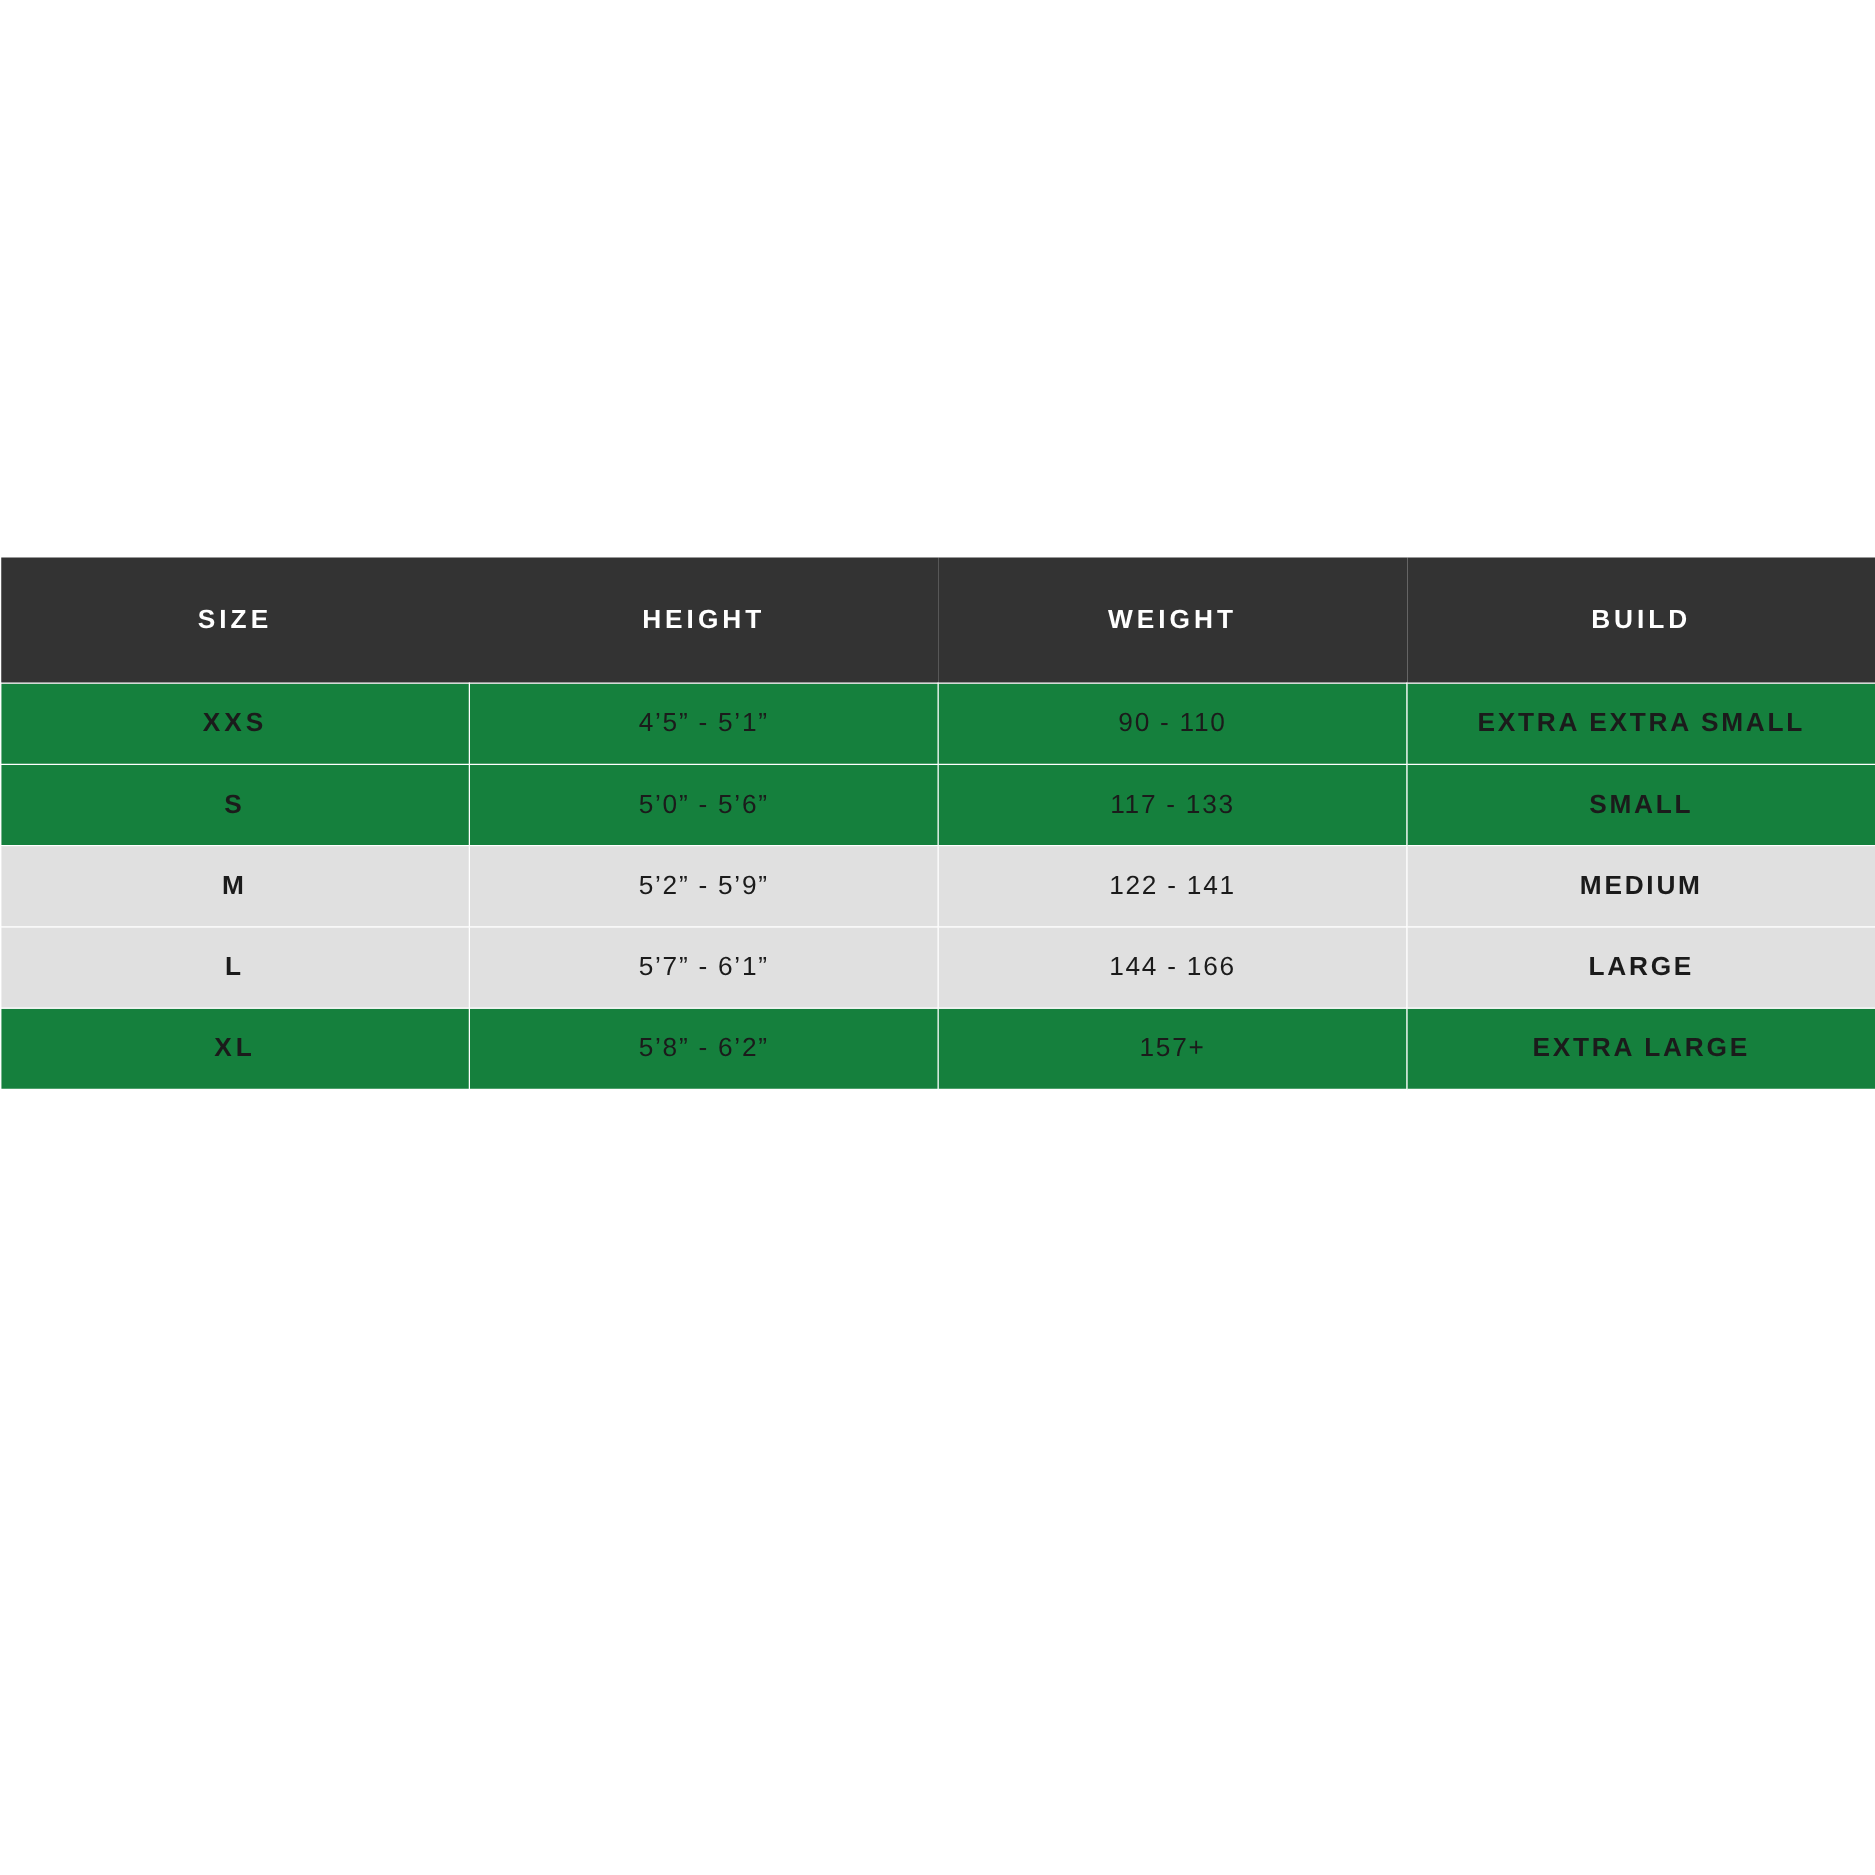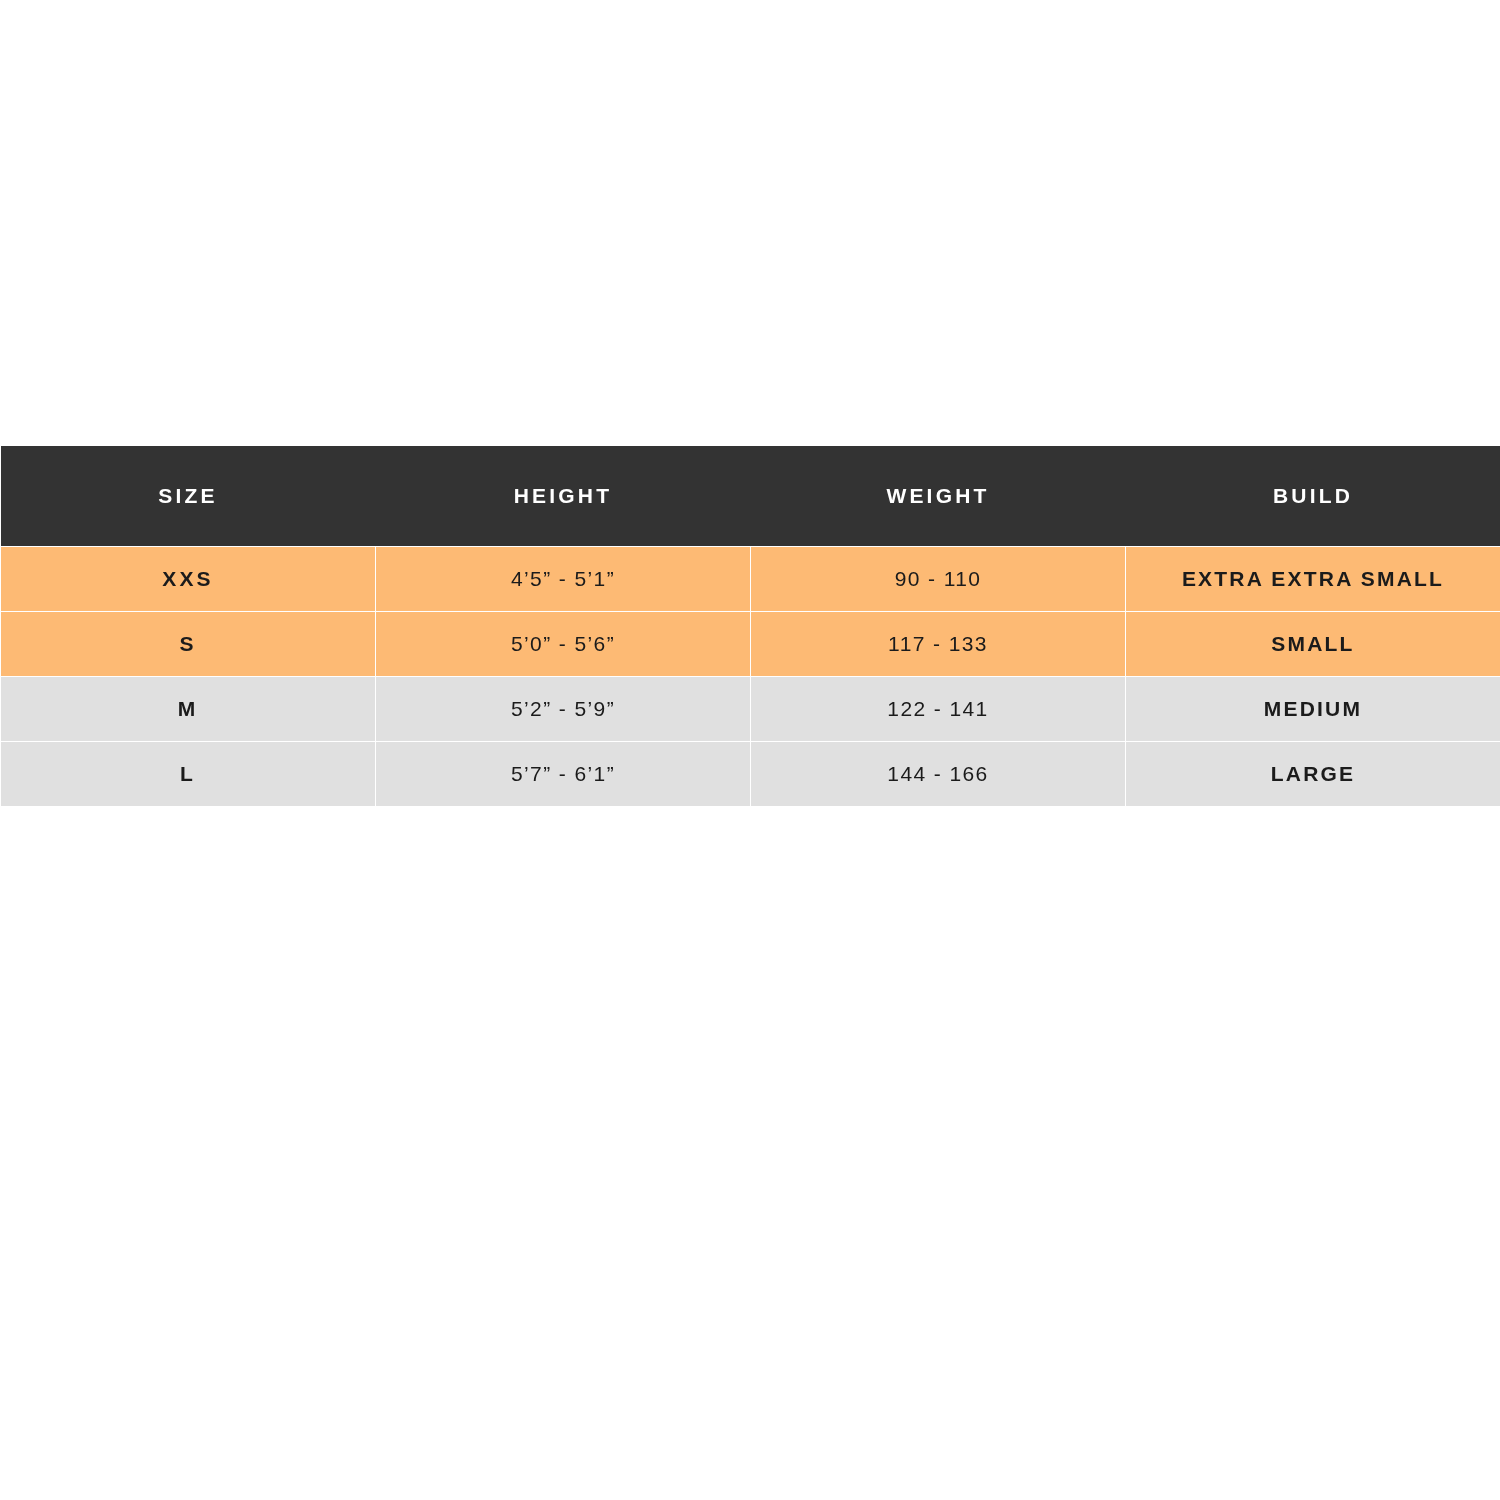--- a/index.html
+++ b/index.html
@@ -48,21 +48,21 @@
     font-size: 21px;
     font-weight: bold;
     letter-spacing: 1.6px;
     color: #1b1b1b;
     text-align: center;
     vertical-align: middle;
     padding: 0;
     border: 1px solid #ffffff;
   }
   .size-chart tbody tr.row-odd td {
-    background: #fdba74;
+    background: #15803d;
   }
   .size-chart tbody tr.row-even td {
     background: #e0e0e0;
   }
   .size-chart tbody td.cell-size {
     letter-spacing: 3.2px;
   }
   .size-chart tbody td.cell-build {
     letter-spacing: 2.2px;
   }
@@ -109,15 +109,21 @@
         <td class="cell-height">5’2” - 5’9”</td>
         <td class="cell-weight">122 - 141</td>
         <td class="cell-build">MEDIUM</td>
       </tr>
       <tr class="row-even">
         <td class="cell-size">L</td>
         <td class="cell-height">5’7” - 6’1”</td>
         <td class="cell-weight">144 - 166</td>
         <td class="cell-build">LARGE</td>
       </tr>
+      <tr class="row-odd">
+        <td class="cell-size">XL</td>
+        <td class="cell-height">5’8” - 6’2”</td>
+        <td class="cell-weight">157+</td>
+        <td class="cell-build">EXTRA LARGE</td>
+      </tr>
     </tbody>
   </table>
 </div>
 
 </body></html>

